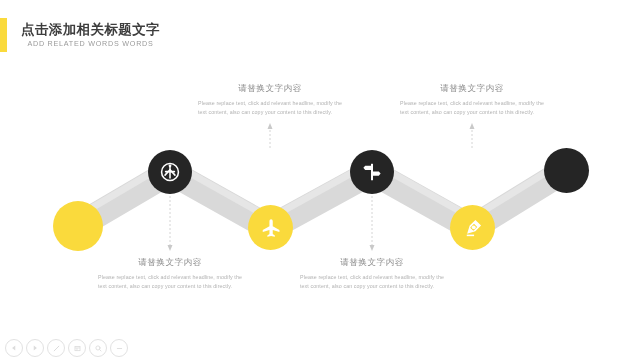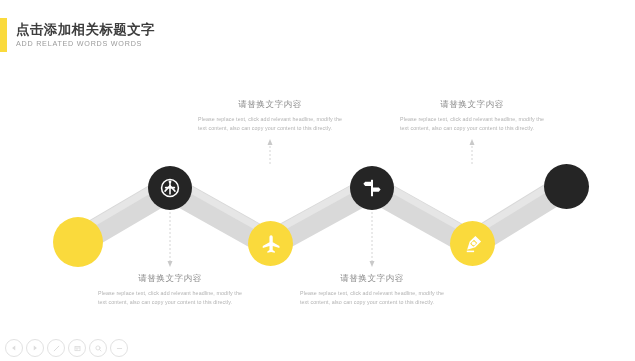--- a/index.html
+++ b/index.html
@@ -24,21 +24,22 @@
     display: flex;
     align-items: center;
   }
   #header-accent {
     width: 7px;
     height: 34px;
     background: #fada3c;
     flex: 0 0 auto;
   }
   #header-text {
-    padding-left: 9px;
+    padding-left: 14px;
+    text-align: center;
   }
   #header-title {
     font-size: 13.5px;
     font-weight: bold;
     color: #3e3e3e;
     line-height: 17px;
     letter-spacing: 0.4px;
     white-space: nowrap;
   }
   #header-subtitle {
@@ -46,21 +47,21 @@
     color: #9a9a9a;
     line-height: 12px;
     letter-spacing: 0.75px;
     white-space: nowrap;
   }
 
   
   #stage {
     position: absolute;
     left: 0;
-    top: 16px;
+    top: 0;
     width: 635px;
     height: 340px;
   }
   #zigzag-svg {
     position: absolute;
     left: 0;
     top: 0;
     width: 635px;
     height: 340px;
   }

